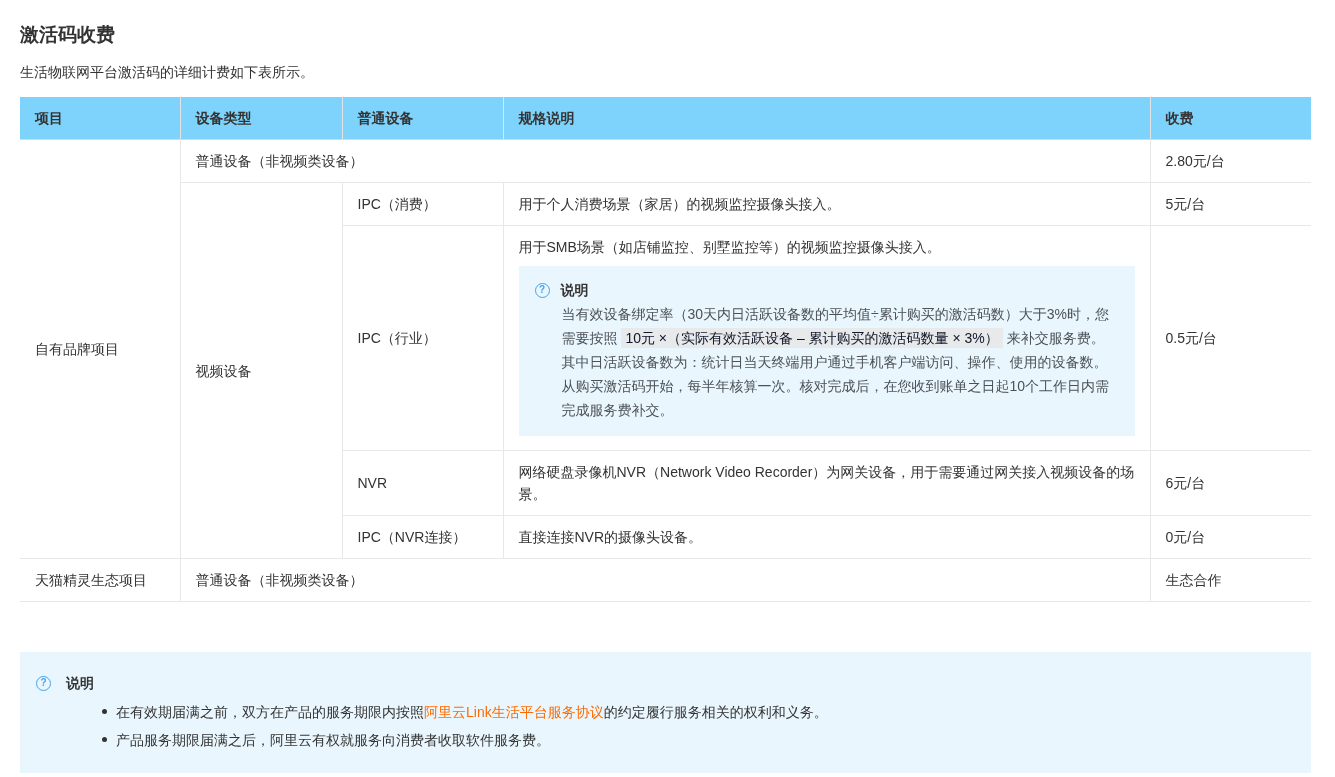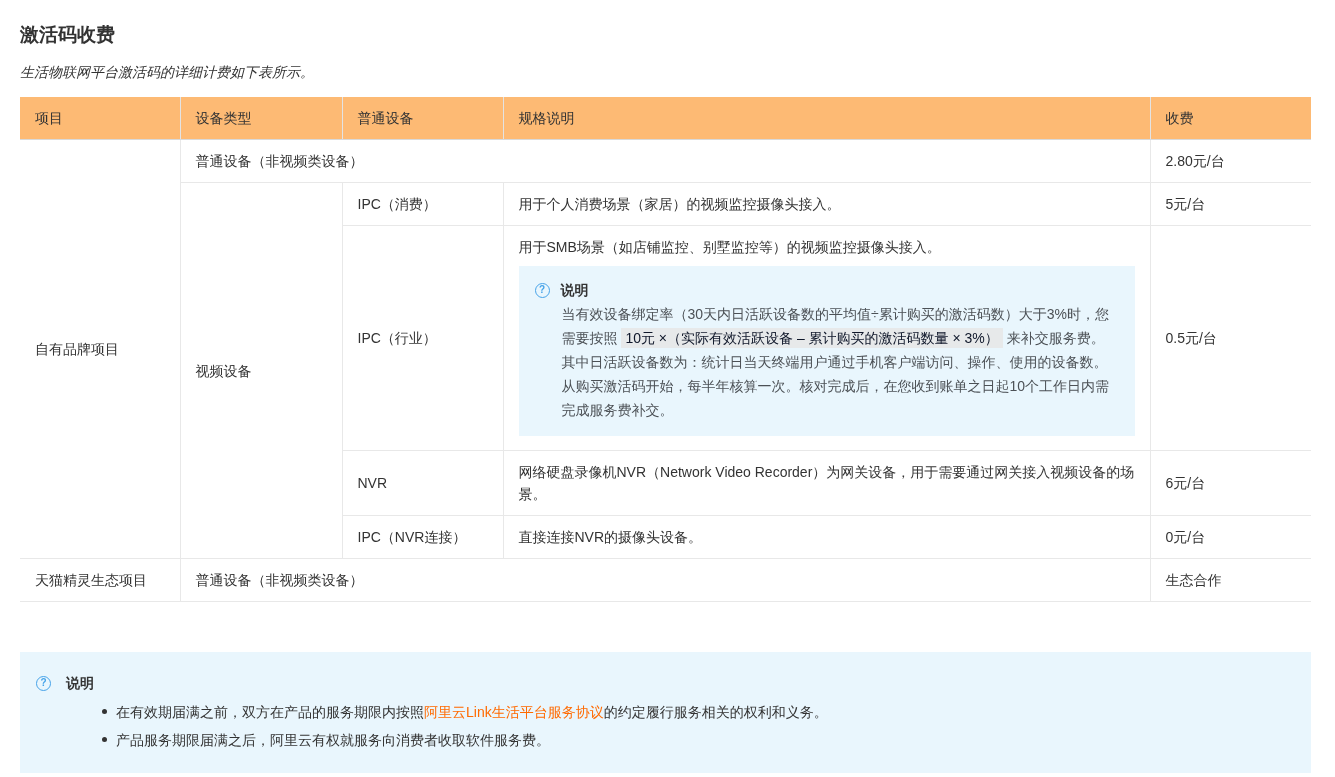--- a/index.html
+++ b/index.html
@@ -16,43 +16,42 @@
     font-size: 19px;
     font-weight: bold;
     color: #333;
     margin-top: 2px;
   }
   .page-intro {
     font-size: 14px;
     color: #333;
     margin-top: 16px;
     margin-bottom: 15px;
-    font-style: italic;
   }
 
   table.pricing {
     border-collapse: collapse;
     table-layout: fixed;
     width: 1291px;
     font-size: 14px;
     color: #333;
   }
   table.pricing th, table.pricing td {
     padding: 10px 15px;
     line-height: 22px;
     vertical-align: middle;
     text-align: left;
     border-bottom: 1px solid #e8e8e8;
     border-right: 1px solid #e8e8e8;
     word-break: break-word;
   }
   table.pricing th:last-child, table.pricing td:last-child { border-right: none; }
   table.pricing thead th {
-    background: #fdba74;
-    font-weight: normal;
+    background: #7dd3fc;
+    font-weight: bold;
     border-bottom: 1px solid #d9d9d9;
     border-right: 1px solid #e3e3e3;
   }
   table.pricing thead th:last-child { border-right: none; }
 
   
   .inline-note {
     background: #e9f6fd;
     margin: 8px 0 4px 0;
     padding: 12px 16px 14px 16px;

